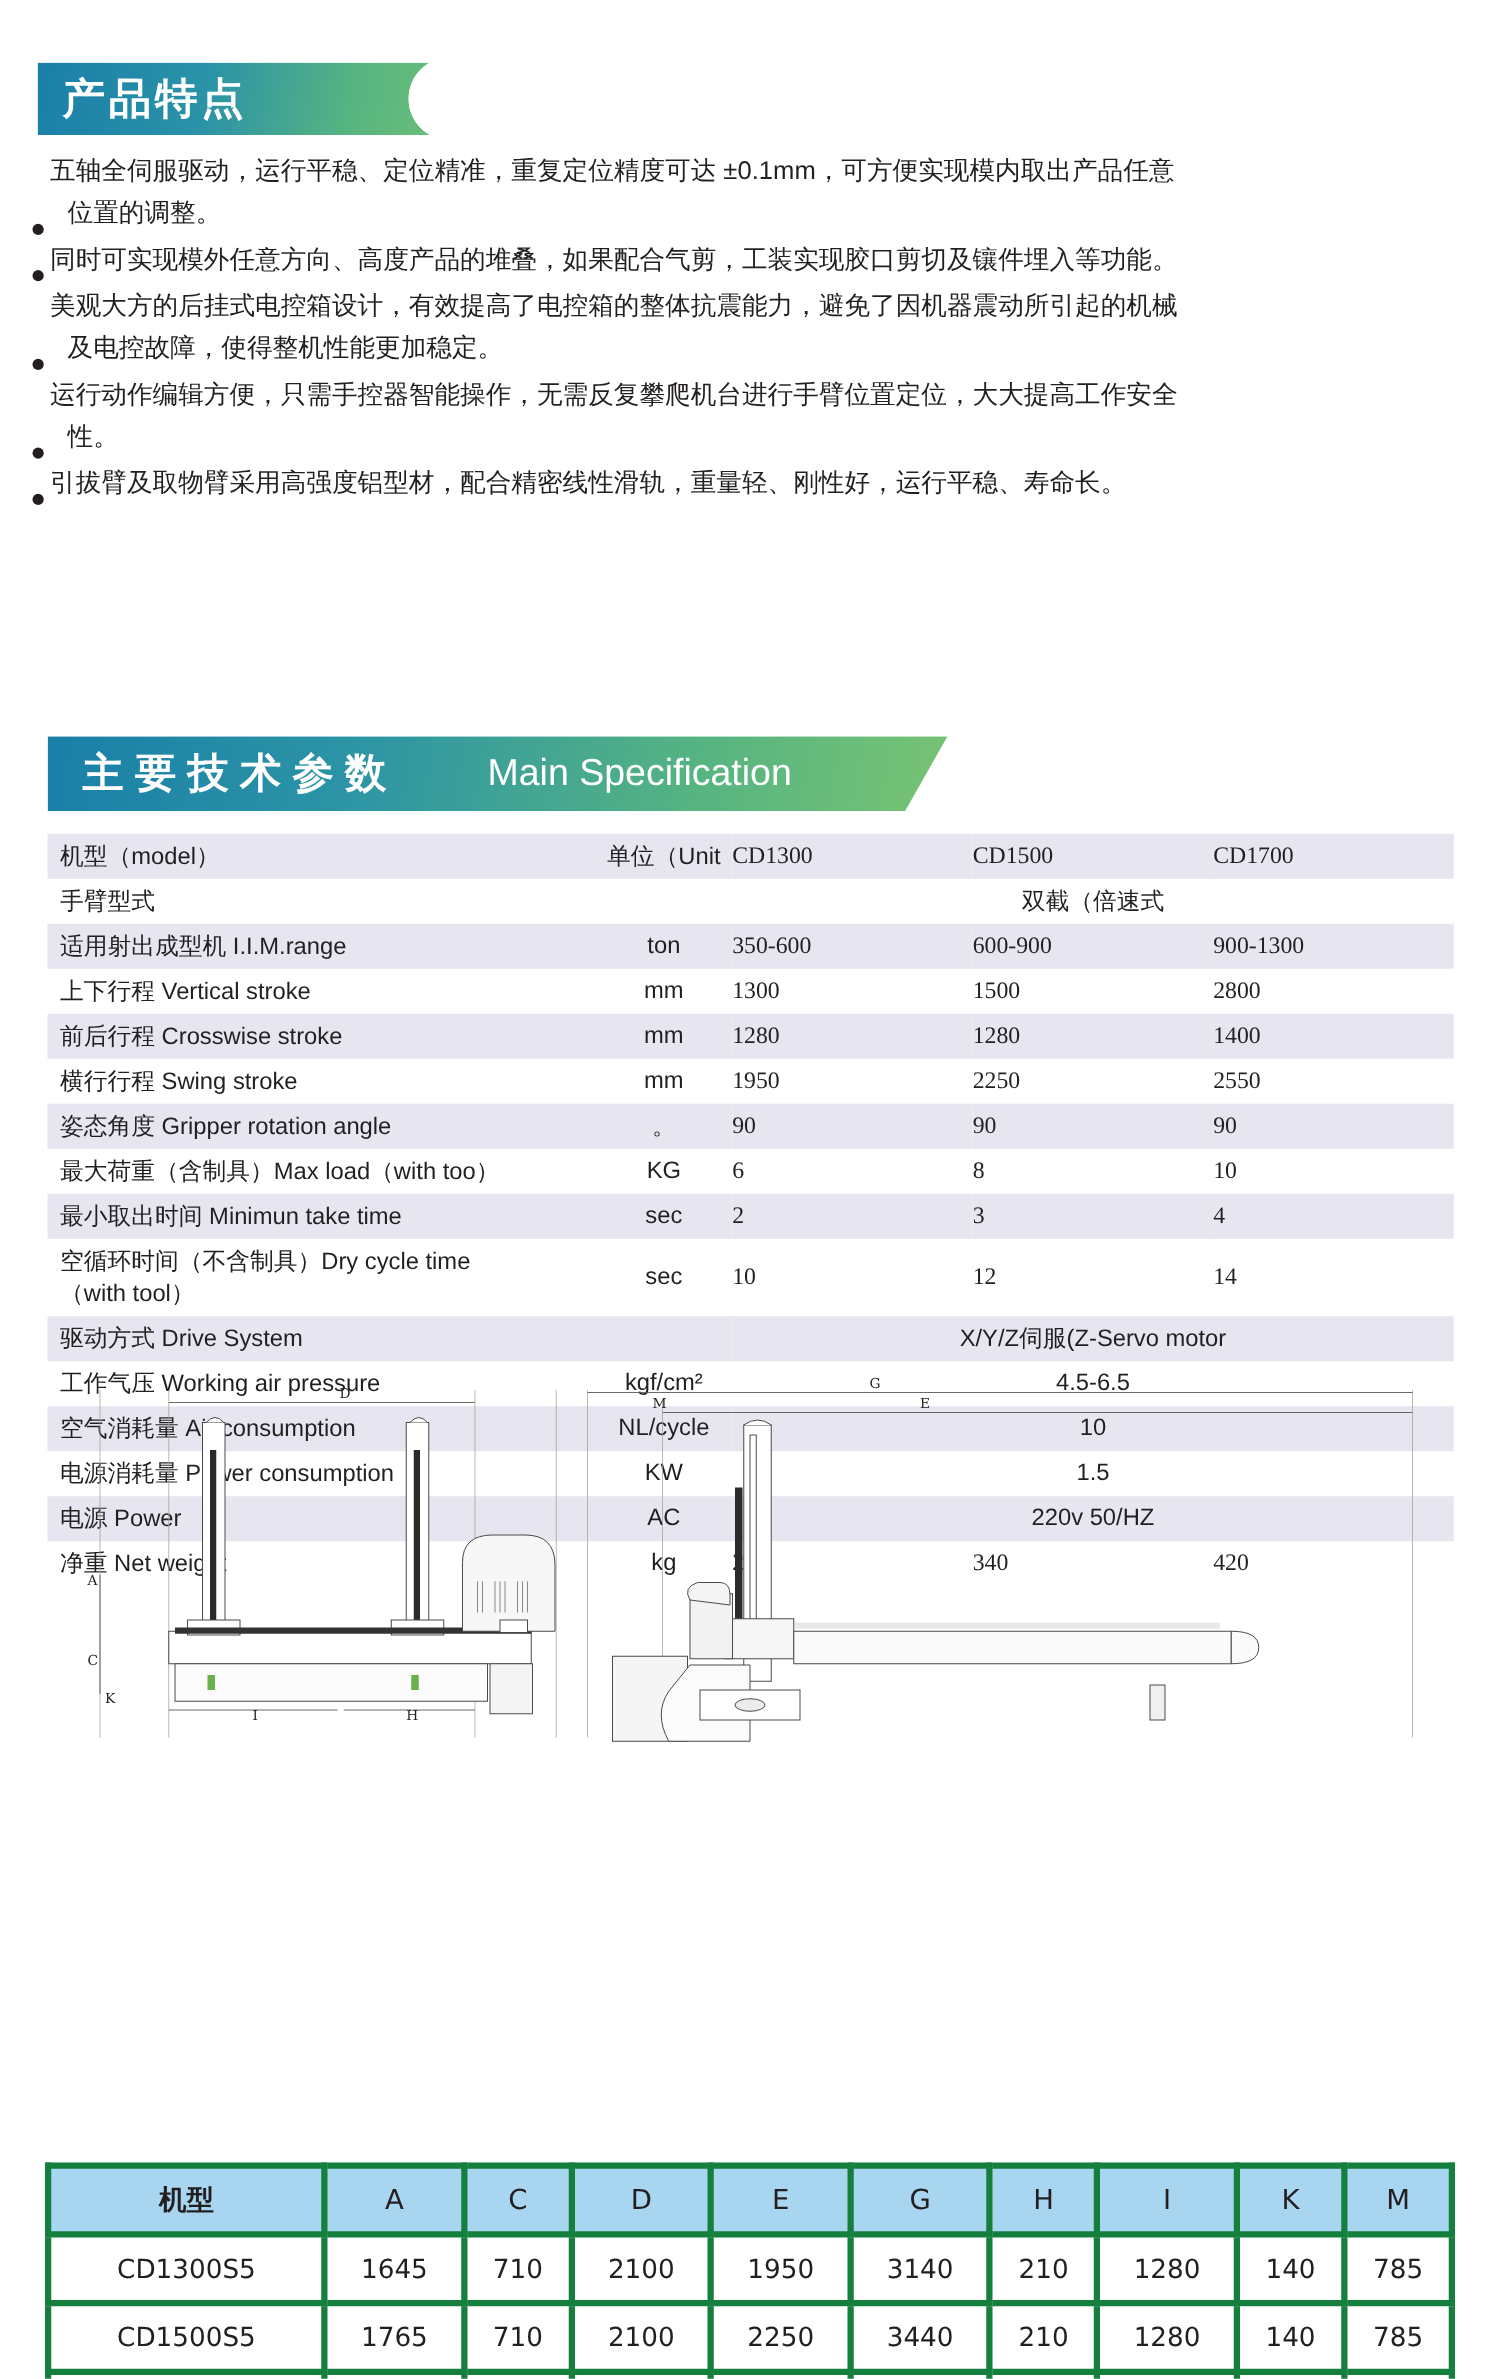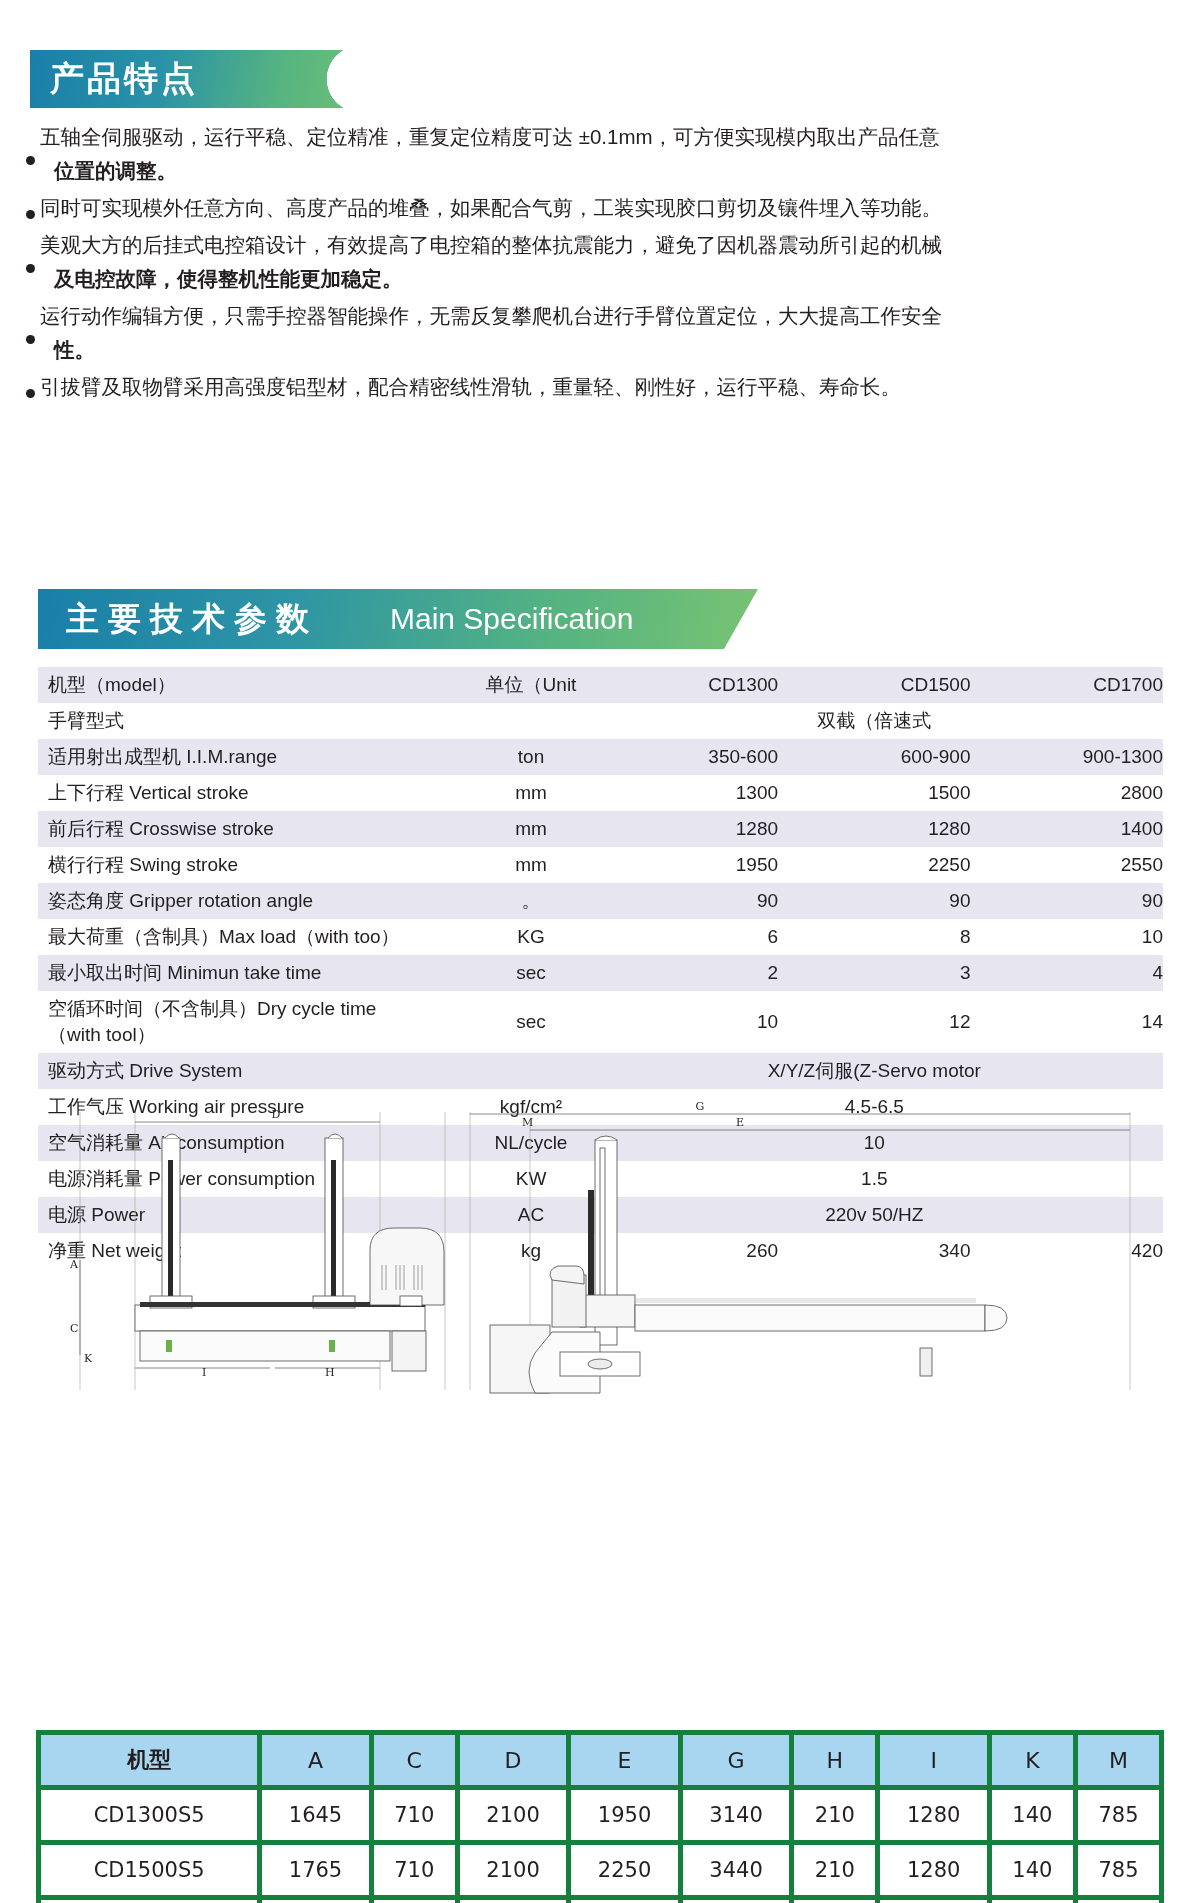--- a/index.html
+++ b/index.html
@@ -82,60 +82,60 @@
 
   
   .features {
     position: absolute;
     left: 26px;
     top: 120px;
     width: 1150px;
   }
   .feature-item {
     display: flex;
-    align-items: center;
+    align-items: flex-end;
     font-size: 20.5px;
     line-height: 34px;
     margin-bottom: 3px;
     color: #231f20;
   }
   .feature-item .dot {
     flex: 0 0 auto;
     width: 9px;
     height: 9px;
     border-radius: 50%;
     background: #231f20;
     margin-top: 12px;
     margin-right: 5px;
   }
   .feature-item .txt {
     flex: 1 1 auto;
     text-align: justify;
     text-indent: 0;
   }
-  .feature-item .txt .cont { display: block; padding-left: 14px; font-weight: bold; }
+  .feature-item .txt .cont { display: block; padding-left: 14px; }
 
   
   .spec-table {
     position: absolute;
     left: 38px;
     top: 667px;
     width: 1125px;
     border-collapse: collapse;
     font-size: 19px;
   }
   .spec-table td {
     padding: 5px 0;
     vertical-align: middle;
     color: #231f20;
   }
   .spec-table tr.alt td { background: #e6e5f0; }
   .spec-table td.lbl { padding-left: 10px; text-align: left; width: 430px; }
   .spec-table td.unit { text-align: center; width: 110px; }
-  .spec-table td.v { text-align: right; width: 195px; }
+  .spec-table td.v { text-align: left; width: 195px; font-family: Liberation Serif, serif; }
   .spec-table td.vspan { text-align: center; }
   .nowrap { white-space: nowrap; }
 
   
   .drawing {
     position: absolute;
     left: 40px;
     top: 1100px;
     width: 1120px;
     height: 310px;

